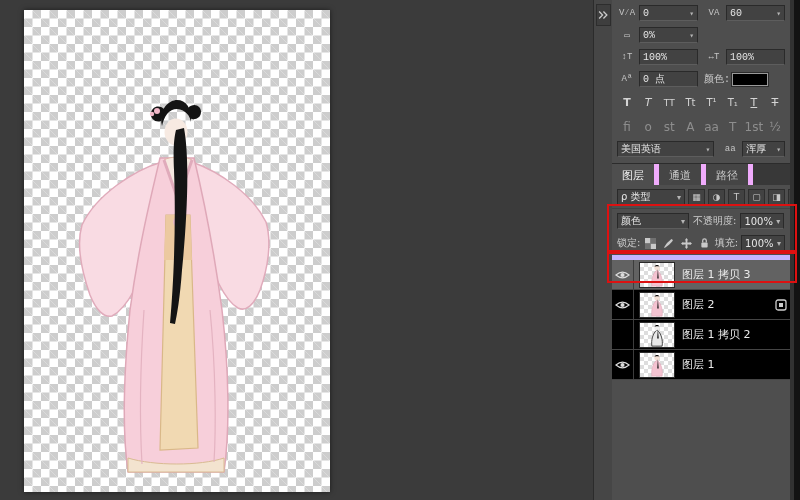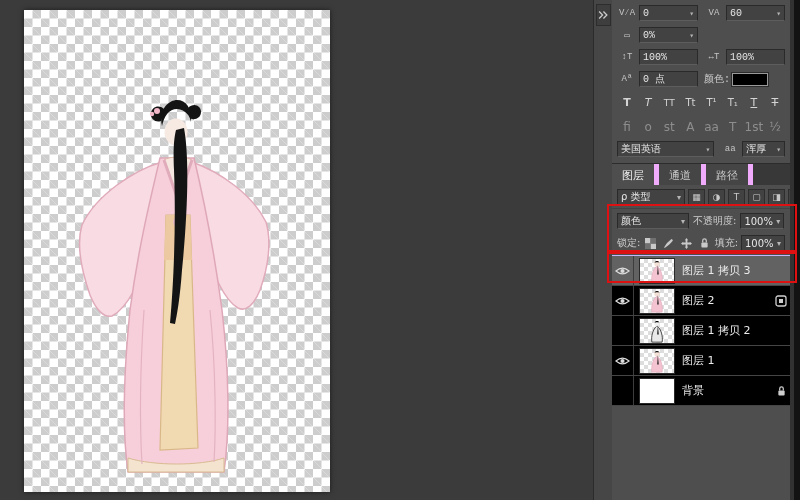--- a/index.html
+++ b/index.html
@@ -56,21 +56,21 @@
   .filterrow{display:flex;align-items:center;gap:3px;padding:4px 5px 3px;border-bottom:1px solid #424242;}
   .kindbox{width:68px;flex:none;}
   .ficonbtn{width:17px;height:16px;background:#424242;border:1px solid #2e2e2e;color:#c9c9c9;
     font-size:9px;display:flex;align-items:center;justify-content:center;flex:none;cursor:pointer;}
   .ftoggle{margin-left:auto;}
   .blendrow{display:flex;align-items:center;gap:4px;padding:4px 5px 3px;}
   .blendbox{width:72px;flex:none;}
   .smallbox{width:44px;flex:none;}
   .lockrow{display:flex;align-items:center;gap:3px;padding:3px 5px 4px;}
   .lockbtn{width:15px;height:14px;display:flex;align-items:center;justify-content:center;cursor:pointer;}
-  .layers{flex:1;border-top:1px solid #c4b5fd;overflow:hidden;}
+  .layers{flex:1;border-top:5px solid #c4b5fd;overflow:hidden;}
   .lrow{height:30px;display:flex;align-items:center;border-bottom:1px solid #454545;background:#000000;cursor:pointer;}
   .lrow.selected{background:#626262;}
   .eyebox{width:22px;height:100%;display:flex;align-items:center;justify-content:center;border-right:1px solid #3d3d3d;flex:none;cursor:pointer;}
   .thumb{width:36px;height:26px;margin:0 7px 0 5px;border:1px solid #2a2a2a;background:#fff;flex:none;
     display:flex;align-items:flex-end;justify-content:center;overflow:hidden;
     background-image:
       linear-gradient(45deg,#ddd 25%,transparent 25%,transparent 75%,#ddd 75%),
       linear-gradient(45deg,#ddd 25%,transparent 25%,transparent 75%,#ddd 75%);
     background-size:8px 8px;background-position:0 0,4px 4px;}
   .thumb.thumb-white{background-image:none;background:#fff;}
@@ -367,38 +367,20 @@
       <svg class="thumb-art" viewBox="0 0 22 28">
         <path class="t-body" d="M11 8 C6 12 4 20 5 27 L17 27 C18 20 16 12 11 8 Z"></path>
         <circle class="t-head" cx="11" cy="5.5" r="3.2"></circle>
         <path class="t-hair" d="M8.2 4.5 C8.5 1.5 13.5 1.5 13.8 4.5 C13 3.5 9 3.5 8.2 4.5 Z M12 7 L13 18 L11.3 18 Z"></path>
       </svg>
     </div>
     <div class="lname">图层 1</div>
     <div class="lbadge"></div>
   </div>
 
-  <div class="lrow">
-    <div class="eyebox">
-      <svg class="eye" width="15" height="10" viewBox="0 0 16 10" style="visibility: hidden;">
-        <path d="M1 5 Q8 -1 15 5 Q8 11 1 5 Z" fill="none" stroke="#dcdcdc" stroke-width="1.2"></path>
-        <circle cx="8" cy="5" r="2.2" fill="#dcdcdc"></circle>
-      </svg>
-    </div>
-    <div class="thumb thumb-white">
-      
-    </div>
-    <div class="lname">背景</div>
-    <div class="lbadge">
-            <svg width="9" height="12" viewBox="0 0 10 13">
-              <path d="M3 6 V4 a2 2 0 0 1 4 0 v2" fill="none" stroke="#cfcfcf" stroke-width="1.4"></path>
-              <rect x="1.5" y="6" width="7" height="5.5" rx="1" fill="#cfcfcf"></rect>
-            </svg>
-          </div>
-  </div>
 </div>
   </div>
 
   <div class="edge"></div>
 
   <div class="anno anno1" style="border-color: rgb(221, 17, 17);"></div>
   <div class="anno anno2" style="border-color: rgb(221, 17, 17);"></div>
 </div>
 
 </body></html>

